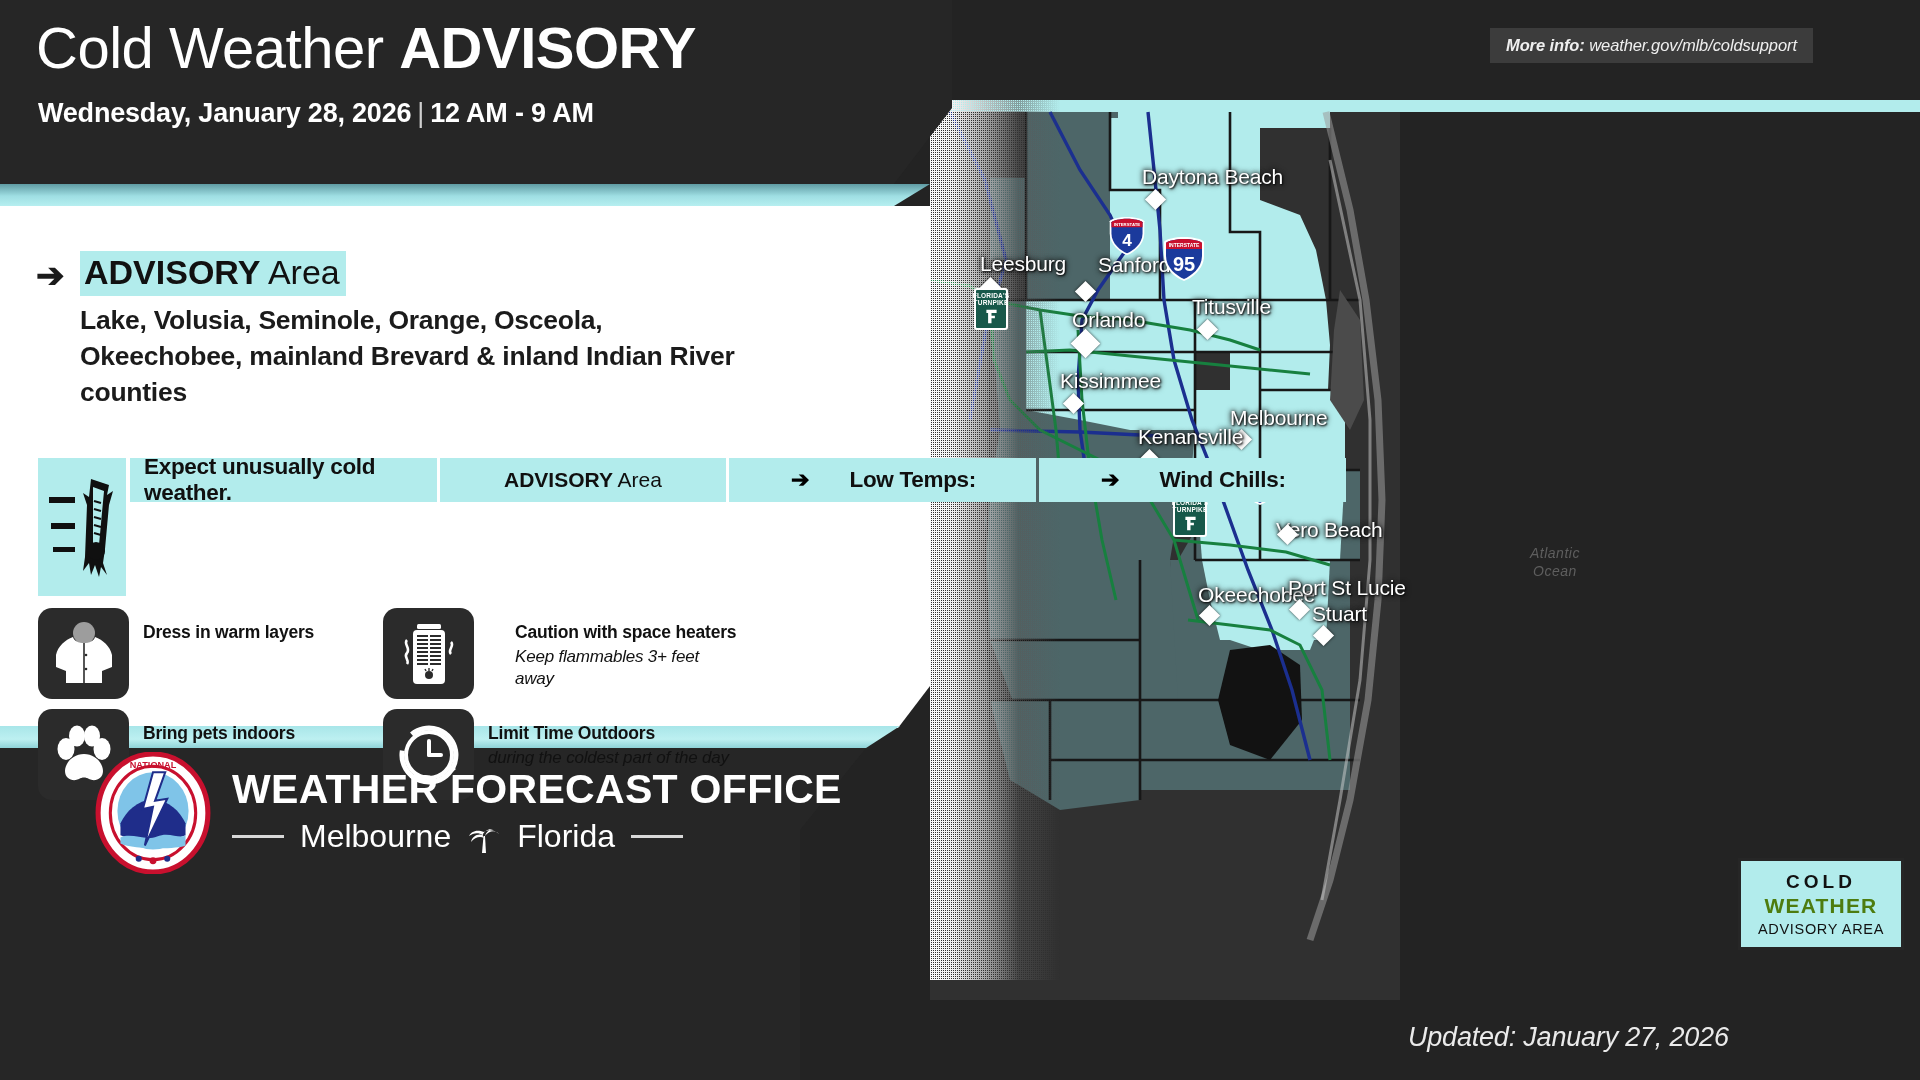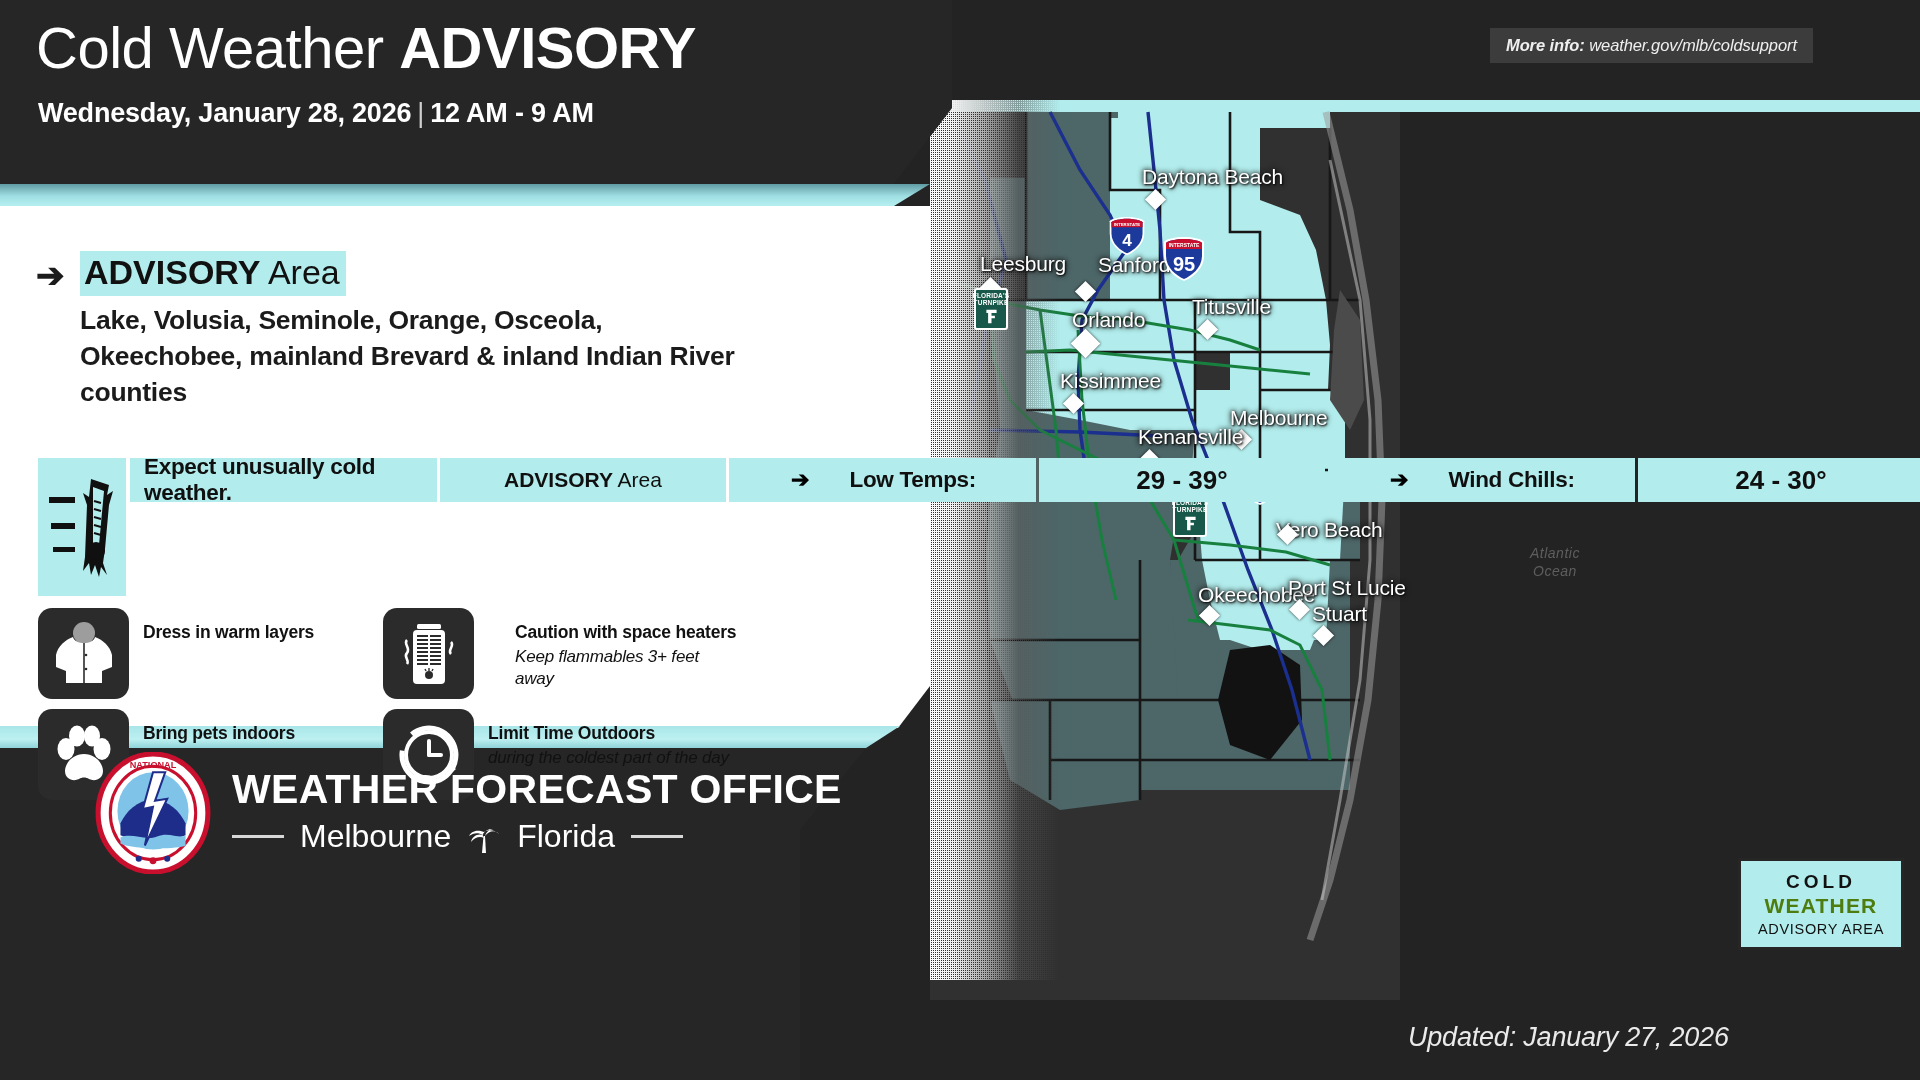--- a/index.html
+++ b/index.html
@@ -311,33 +311,27 @@
           <span class="hdr"><b>ADVISORY</b><span> Area</span></span>
         </div>
     </div>
     <div class="tt-line">
       <div class="tt-left tt-b">
           <div class="arrowcell">
             <span class="ar">➔</span>
             <span class="lbl">Low Temps:</span>
           </div>
         </div>
-      <div class="tt-right tt-b">
-          <span class="val">29 - 39°</span>
-        </div>
     </div>
     <div class="tt-line">
       <div class="tt-left tt-b">
           <div class="arrowcell">
             <span class="ar">➔</span>
             <span class="lbl">Wind Chills:</span>
           </div>
-        </div>
-      <div class="tt-right tt-b">
-          <span class="val">24 - 30°</span>
         </div>
     </div>
   </div>
 </div>
 
 <div id="tips">
   <div class="tip" style="left:0;top:0;">
     <div class="tip-ico">
       <svg width="62" height="66" viewBox="0 0 62 66">
         <ellipse cx="31" cy="12" rx="11" ry="11" fill="#9d9d9d"></ellipse>

